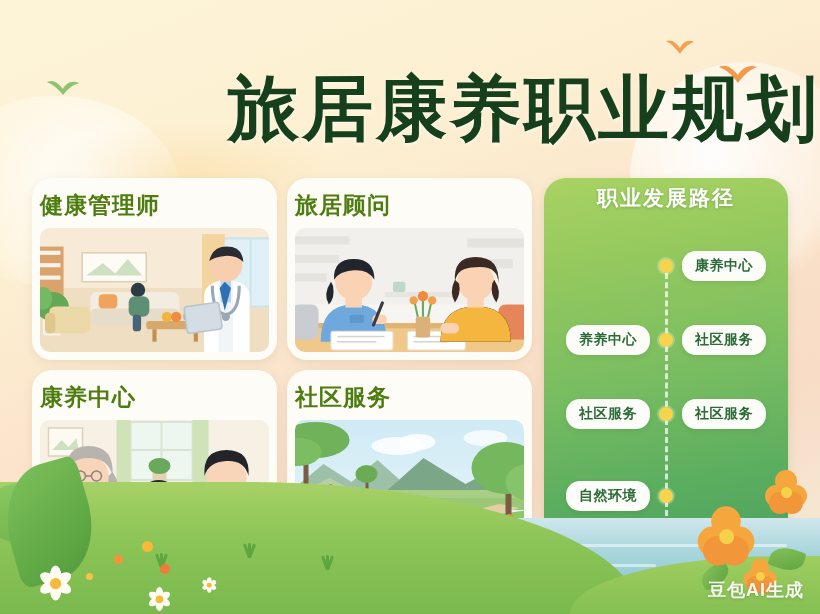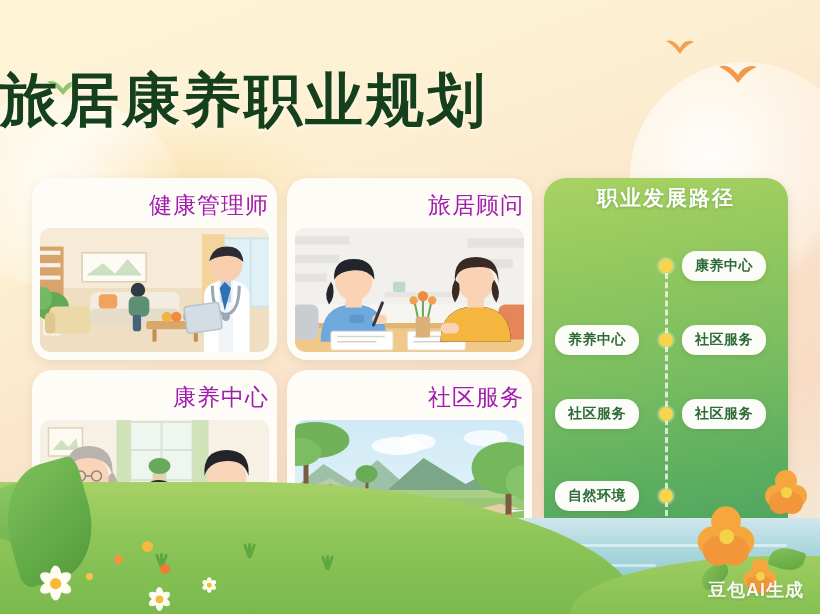--- a/index.html
+++ b/index.html
@@ -203,24 +203,24 @@
   }
   .bl1 { left: 770px; top: 548px; width: 34px; height: 22px; transform: rotate(18deg); }
   .bl2 { left: 700px; top: 566px; width: 30px; height: 19px; transform: rotate(-28deg); }
 
   
   .bird { position: absolute; pointer-events: none; }
 
   
   .title {
     position: absolute;
-    left: 0; right: 16px;
+    left: 0; right: 0;
     top: 62px;
-    text-align: left;
-    font-size: 58px;
+    text-align: right;
+    font-size: 71px;
     font-weight: bold;
     letter-spacing: 3px;
     color: #16401c;
     text-shadow: 0 2px 4px rgba(255,255,255,.55);
     font-family: "Liberation Sans", "DejaVu Sans", sans-serif;
   }
 
   
   .content {
     position: absolute;
@@ -244,24 +244,24 @@
     background: #fdfcf7;
     border-radius: 20px;
     box-shadow: 0 3px 10px rgba(120,120,80,.13);
     overflow: hidden;
     display: flex;
     flex-direction: column;
     padding: 6px 8px 8px;
     box-sizing: border-box;
   }
   .card-title {
-    text-align: right;
+    text-align: left;
     font-size: 23px;
-    font-weight: normal;
-    color: #a21caf;
+    font-weight: bold;
+    color: #4d7c0f;
     letter-spacing: 1px;
     padding: 6px 0 7px;
     flex: 0 0 auto;
   }
   .card-illus {
     flex: 1 1 auto;
     border-radius: 10px;
     overflow: hidden;
     position: relative;
   }
@@ -306,21 +306,21 @@
     position: absolute;
     left: 0; right: 0;
     height: 28px;
     display: flex;
     align-items: center;
   }
   .tl-row .side {
     flex: 1 1 0;
     display: flex;
   }
-  .tl-row .side.left  { justify-content: center;   padding-right: 16px; }
+  .tl-row .side.left  { justify-content: flex-end;   padding-right: 16px; }
   .tl-row .side.right { justify-content: flex-start; padding-left: 16px; }
   .tl-dot {
     position: absolute;
     left: 50%;
     top: 50%;
     width: 14px; height: 14px;
     margin: -7px 0 0 -7px;
     border-radius: 50%;
     background: #f7d44c;
     box-shadow: 0 0 0 2px rgba(255,255,255,.25);

